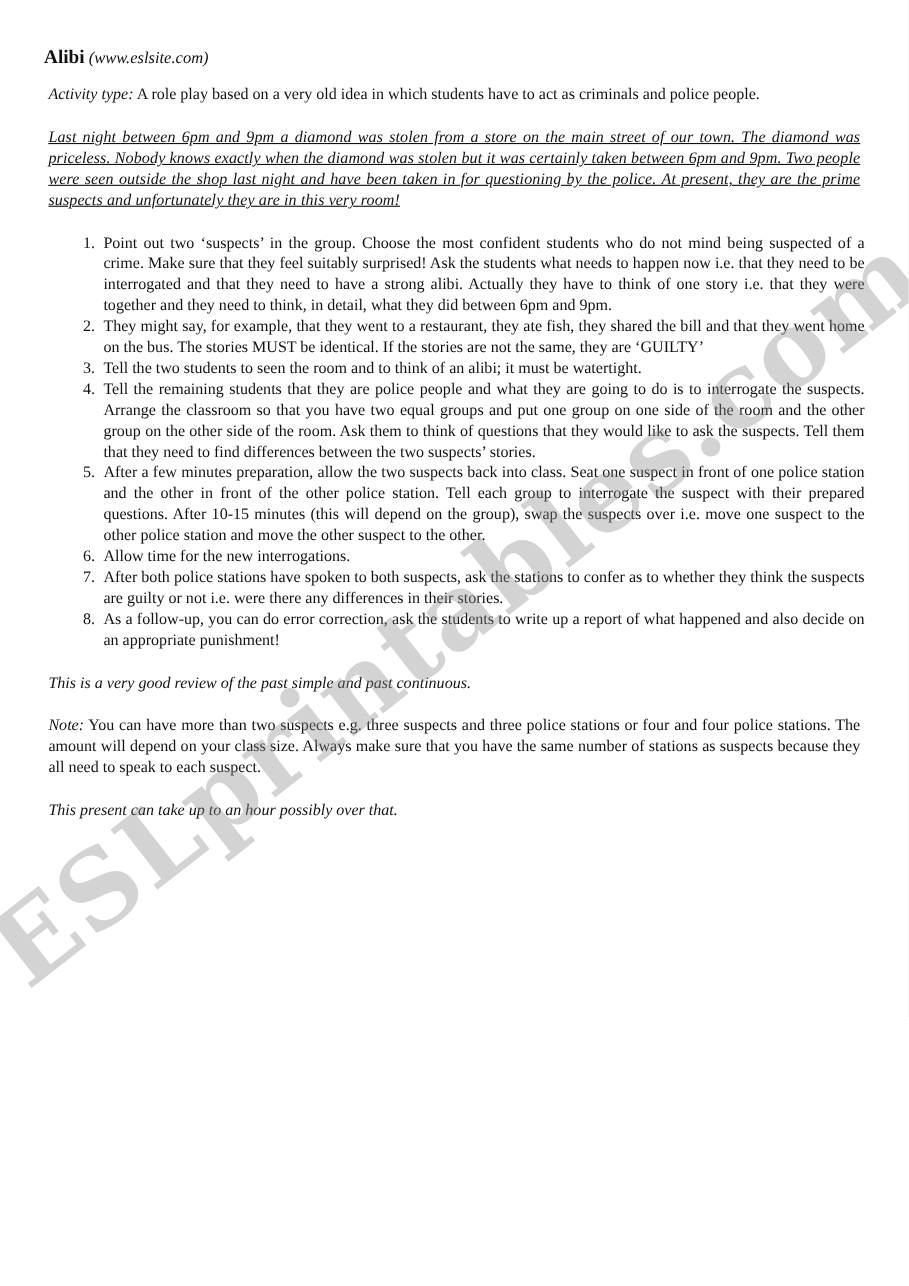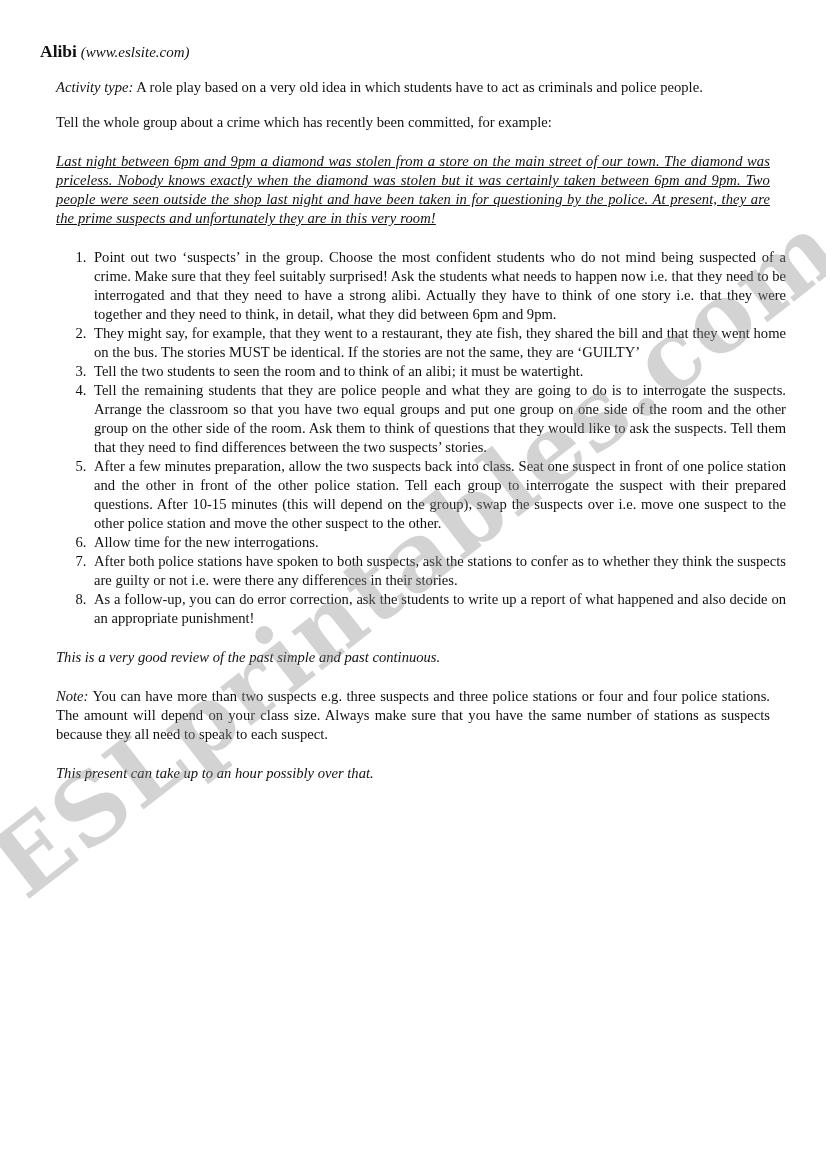--- a/index.html
+++ b/index.html
@@ -26,21 +26,21 @@
   }
   .doc-title {
     font-weight: bold;
     font-size: 17.5px;
   }
   .doc-source {
     font-style: italic;
     font-size: 15px;
   }
   p {
-    margin: 16px;
+    margin: 4px;
     text-align: justify;
   }
   .block-gap {
     margin-top: 20px;
   }
   .ital {
     font-style: italic;
   }
   .crime-story {
     font-style: italic;
@@ -80,21 +80,20 @@
   <div class="watermark">ESLprintables.com</div>
 
   <p class="title-line">
     <span class="doc-title">Alibi</span><span class="doc-source"> (www.eslsite.com)</span>
   </p>
 
   <p>
     <span class="ital">Activity type:</span><span> A role play based on a very old idea in which students have to act as criminals and police people.</span>
   </p>
 
-  <p>Tell the whole group about a crime which has recently been committed, for example:</p>
 
   <p class="block-gap crime-story">Last night between 6pm and 9pm a diamond was stolen from a store on the main street of our town. The diamond was priceless. Nobody knows exactly when the diamond was stolen but it was certainly taken between 6pm and 9pm. Two people were seen outside the shop last night and have been taken in for questioning by the police. At present, they are the prime suspects and unfortunately they are in this very room!</p>
 
   <ol class="steps">
       <li>Point out two ‘suspects’ in the group. Choose the most confident students who do not mind being suspected of a crime. Make sure that they feel suitably surprised! Ask the students what needs to happen now i.e. that they need to be interrogated and that they need to have a strong alibi. Actually they have to think of one story i.e. that they were together and they need to think, in detail, what they did between 6pm and 9pm.</li>
       <li>They might say, for example, that they went to a restaurant, they ate fish, they shared the bill and that they went home on the bus. The stories MUST be identical. If the stories are not the same, they are ‘GUILTY’</li>
       <li>Tell the two students to seen the room and to think of an alibi; it must be watertight.</li>
       <li>Tell the remaining students that they are police people and what they are going to do is to interrogate the suspects. Arrange the classroom so that you have two equal groups and put one group on one side of the room and the other group on the other side of the room. Ask them to think of questions that they would like to ask the suspects. Tell them that they need to find differences between the two suspects’ stories.</li>
       <li>After a few minutes preparation, allow the two suspects back into class. Seat one suspect in front of one police station and the other in front of the other police station. Tell each group to interrogate the suspect with their prepared questions. After 10-15 minutes (this will depend on the group), swap the suspects over i.e. move one suspect to the other police station and move the other suspect to the other.</li>
       <li>Allow time for the new interrogations.</li>

